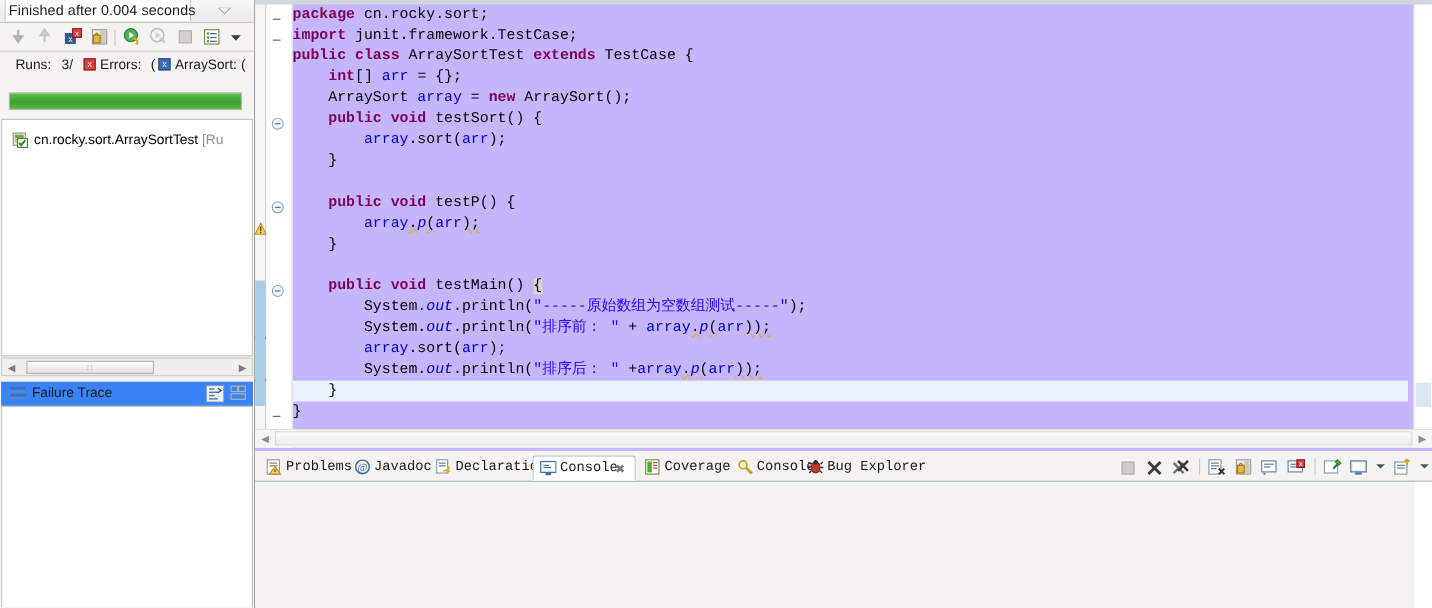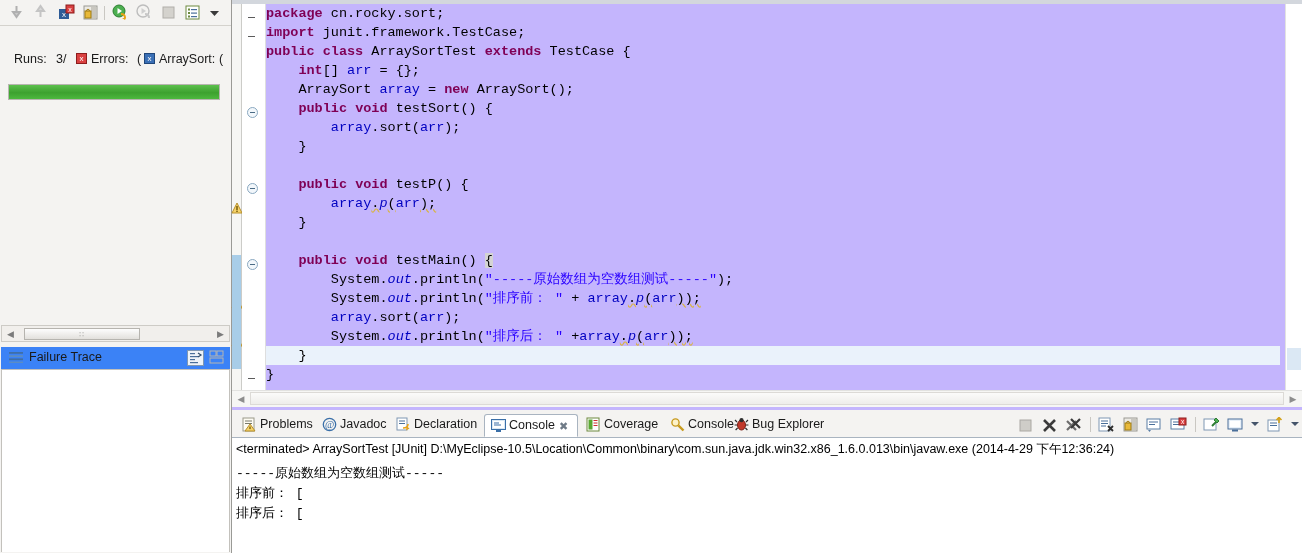--- a/index.html
+++ b/index.html
@@ -194,21 +194,21 @@
   }
   .cv-tabstrip{
     position:absolute;left:0;top:4px;width:1070px;height:24px;
     border-bottom:1px solid #a9b4c0;box-sizing:border-box;
   }
   .cv-tab{
     position:absolute;top:0;height:23px;
     font-size:12.5px;color:#1a1a1a;white-space:nowrap;cursor:pointer;
     box-sizing:border-box;
   }
-  .cv-tab .lbl{position:absolute;top:3px;}
+  .cv-tab .lbl{position:absolute;top:3px;font-family:Liberation Mono, monospace;}
   .cv-tab .tico{position:absolute;top:3px;width:15px;height:15px;}
   .cv-tab.active{
     background:#ffffff;
     border:1px solid #a9b4c0;border-bottom:1px solid #ffffff;
     border-top-left-radius:3px;border-top-right-radius:3px;
   }
   .cv-tab .closex{position:absolute;top:5px;font-size:11px;color:#6f7b87;}
   .cv-sep{position:absolute;top:4px;width:1px;height:15px;background:#c9c7c2;}
 
   .cv-toolbar-ico{position:absolute;top:7px;width:17px;height:16px;cursor:pointer;}
@@ -230,20 +230,25 @@
     position:absolute;right:0;top:28px;width:16px;height:115px;background:#fff;
   }
 </style>
 </head>
 <body>
 
 <div class="app">
 
   <div class="junit-view">
 
+    <div class="junit-titlebar">
+      <div class="junit-tab"></div>
+      <div class="junit-title">Finished after 0.004 seconds</div>
+      <div class="junit-viewmenu"></div>
+    </div>
 
     <div class="junit-toolbar">
 
       <div class="tb-ico" style="left:8px;">
         <svg width="17" height="17" viewBox="0 0 17 17">
           <path d="M8.5 2 L8.5 9 M5 8 L8.5 13 L12 8 Z" fill="#c9c9c9" stroke="#b0b0b0" stroke-width="2"></path>
         </svg>
       </div>
 
       <div class="tb-ico" style="left:32px;">
@@ -320,20 +325,35 @@
       <span class="stat" style="left:137px;">(</span>
       <span class="mini-ico fail" style="left:144px;">x</span>
       <span class="stat" style="left:159px;">ArraySort:</span>
       <span class="stat" style="left:219px;">(</span>
     </div>
 
     <div class="progressbar">
       <div class="progressfill" id="progressfill" style="width: 100%; background: linear-gradient(rgb(92, 192, 77) 0%, rgb(61, 161, 47) 55%, rgb(77, 184, 62) 100%);"></div>
     </div>
 
+    <div class="junit-tree">
+      <div class="tree-row">
+        <span class="tree-ico">
+          <svg width="15" height="15" viewBox="0 0 15 15">
+            <rect x="1" y="1" width="11" height="11" fill="#f3f1e6" stroke="#8d8d7a"></rect>
+            <rect x="2.5" y="2.5" width="8" height="3" fill="#6fa84f"></rect>
+            <rect x="2.5" y="6.5" width="8" height="1" fill="#8d8d7a"></rect>
+            <rect x="2.5" y="8.5" width="8" height="1" fill="#8d8d7a"></rect>
+            <rect x="5" y="6" width="9" height="8" fill="#ffffff" stroke="#4a7a2e"></rect>
+            <path d="M6.5 10 L8.2 12 L12 7.5" fill="none" stroke="#2e8b2e" stroke-width="1.8"></path>
+          </svg>
+        </span>
+        <span class="tree-label"><span>cn.rocky.sort.ArraySortTest</span> <span class="tree-sub">[Ru</span></span>
+      </div>
+    </div>
 
     <div class="junit-hscroll">
       <span class="hs-arrow" style="left:4px;">◀</span>
       <div class="hs-thumb">∶∶</div>
       <span class="hs-arrow" style="left:214px;">▶</span>
     </div>
 
     <div class="failure-header">
       <span class="ft-ico">
         <svg width="15" height="13" viewBox="0 0 15 13">
@@ -546,23 +566,15 @@
         <svg width="17" height="16" viewBox="0 0 17 16">
           <rect x="1" y="3" width="11" height="11" fill="#fff" stroke="#7f97b3"></rect>
           <rect x="3" y="5.5" width="7" height="1" fill="#4a6f9a"></rect>
           <rect x="3" y="8" width="7" height="1" fill="#4a6f9a"></rect>
           <path d="M12 6 L12 1 M9.5 3 L12 0.5 L14.5 3" stroke="#d4a017" stroke-width="1.6" fill="none"></path>
         </svg>
       </span>
       <span class="cv-caret" style="left:1059px;"></span>
     </div>
 
-    <div class="cv-body">
-      <div class="cv-line" id="terminated-line" style="top:3px;">&lt;terminated&gt; ArraySortTest [JUnit] D:\MyEclipse-10.5\Location\Common\binary\com.sun.java.jdk.win32.x86_1.6.0.013\bin\javaw.exe (2014-4-29 下午12:36:24)</div>
-      <div id="console-output">
-          <div class="cv-line cv-out" style="top: 26px;">-----原始数组为空数组测试-----</div>
-          <div class="cv-line cv-out" style="top: 46px;">排序前：  [</div>
-          <div class="cv-line cv-out" style="top: 66px;">排序后：  [</div>
-        </div>
-    </div>
     <div class="cv-vscroll"></div>
   </div>
 </div>
 
 </body></html>

